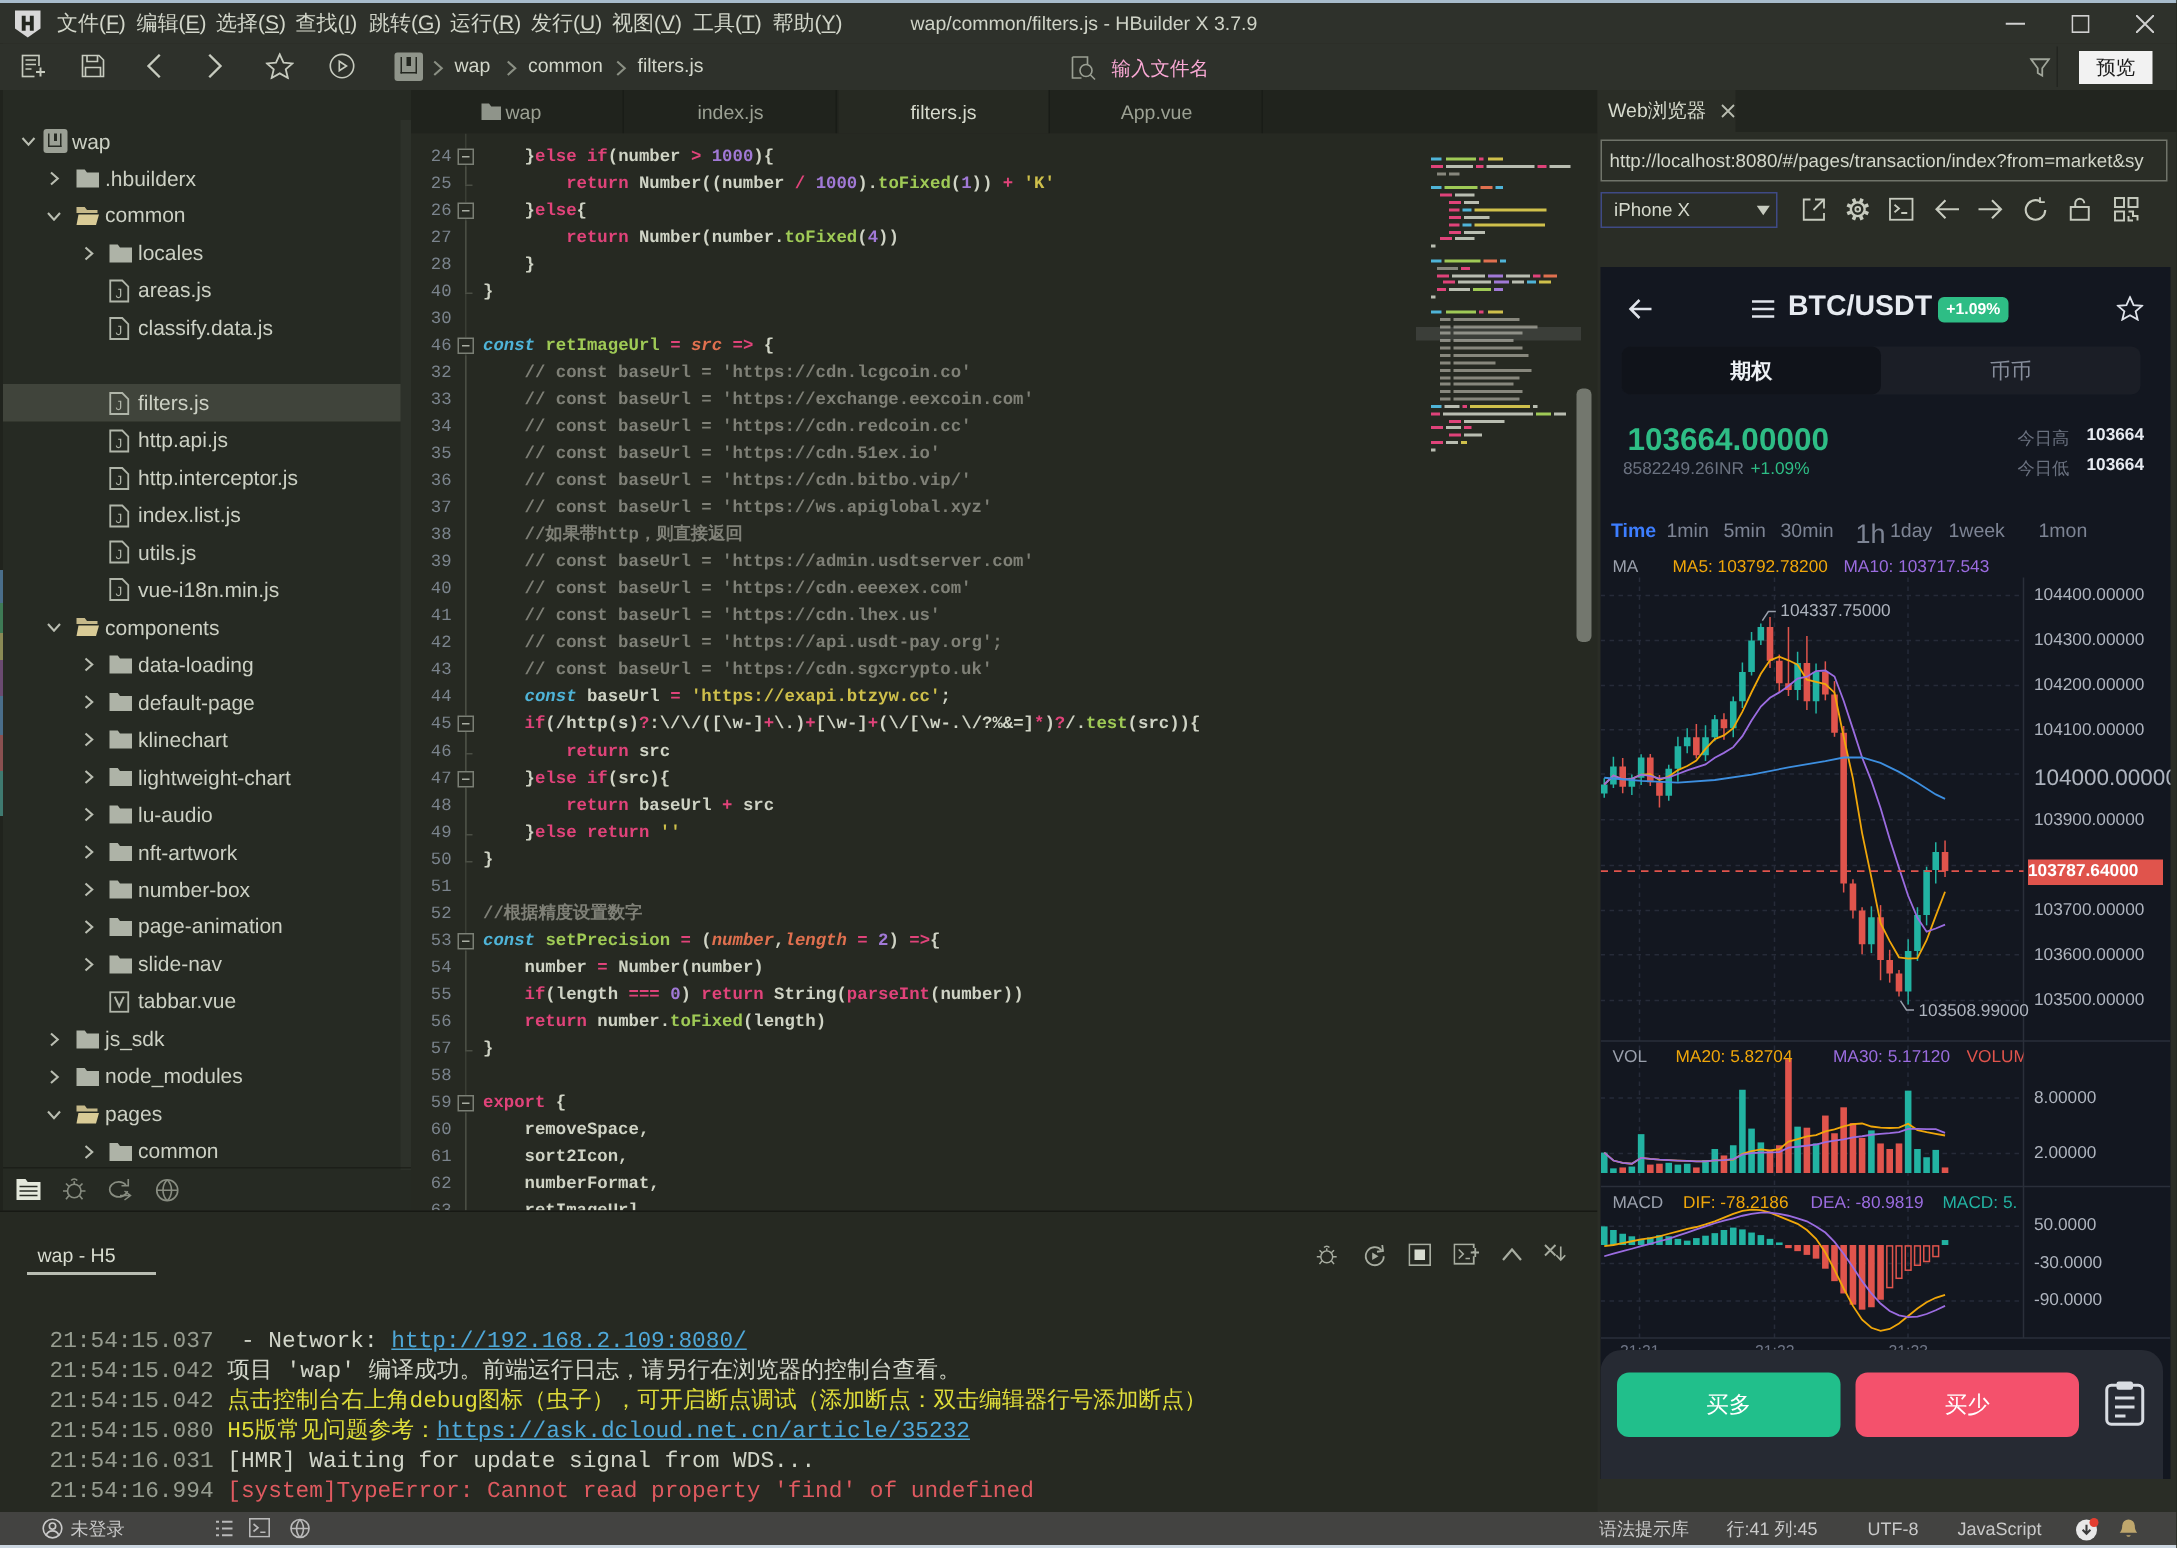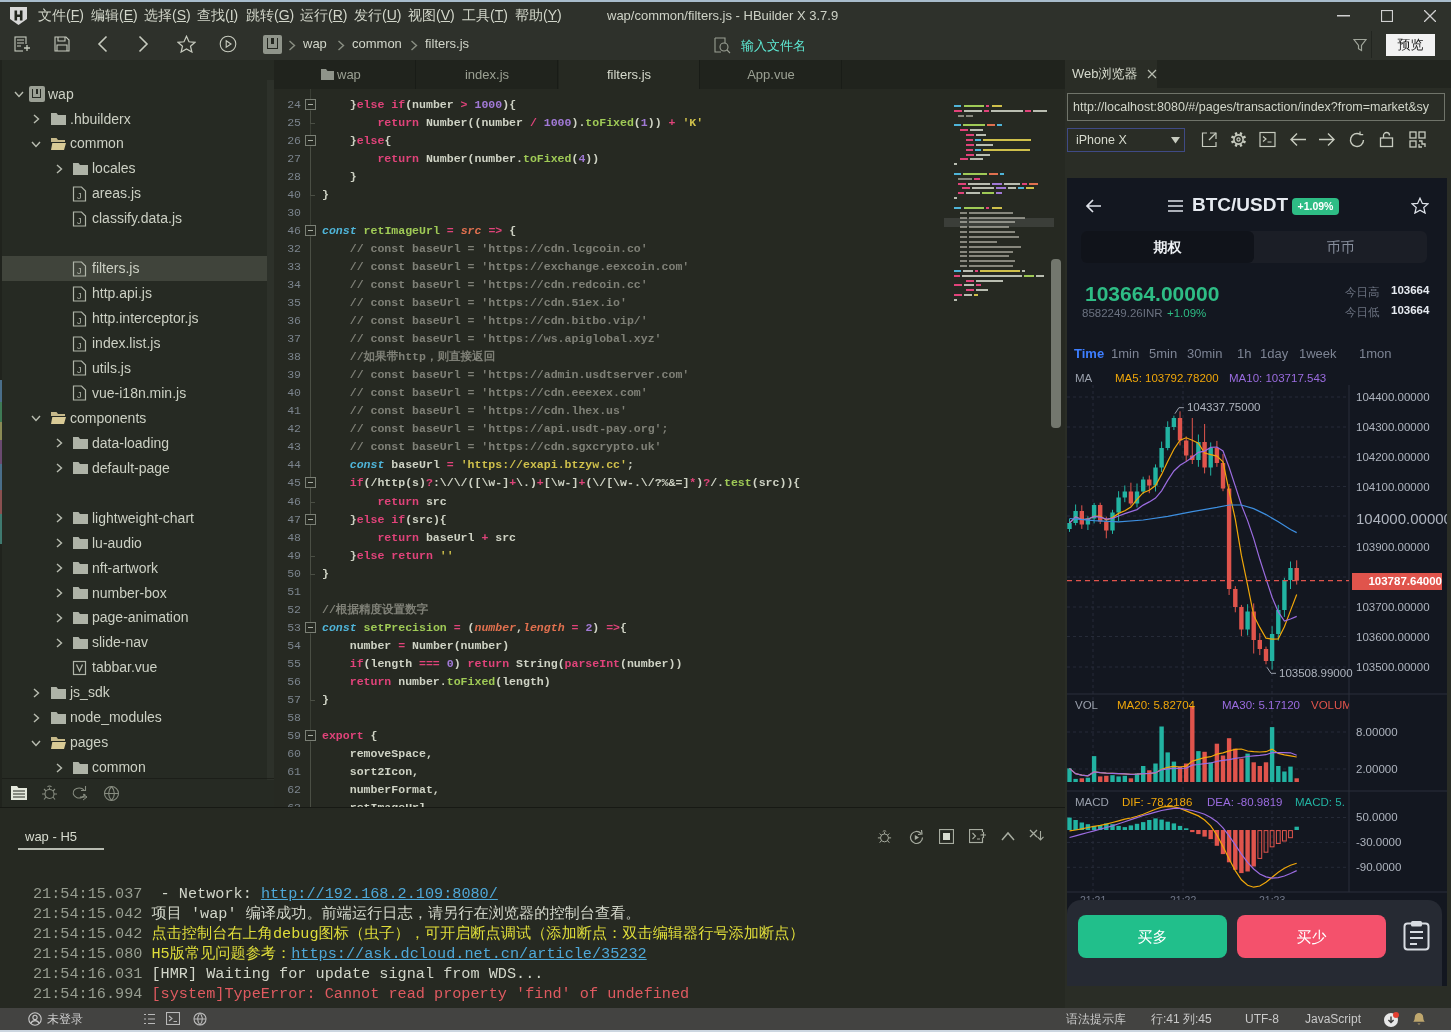--- a/index.html
+++ b/index.html
@@ -132,21 +132,21 @@
   <svg class="abs" style="left:410px;top:11px" width="8" height="11" viewBox="0 0 8 11" fill="none" stroke="#8a8f83" stroke-width="1.4">
         <path d="M1.5 1 L6.5 5.5 L1.5 10"></path>
       </svg>
   <div class="abs" style="left:425px;top:7px;color:#d2d6ca;font-size:13px">filters.js</div>
   <svg class="abs" style="left:714px;top:8px" width="17" height="17" viewBox="0 0 17 17" fill="none" stroke="#9a9f93" stroke-width="1.1">
         <path d="M1 1 h10 v5"></path>
         <path d="M1 1 v14 h6"></path>
         <circle cx="10" cy="10" r="4"></circle>
         <path d="M13 13 L16 16"></path>
       </svg>
-  <div class="abs" style="left:741px;top:8px;color:#5eead4;font-size:13px">输入文件名</div>
+  <div class="abs" style="left:741px;top:8px;color:#f9a8d4;font-size:13px">输入文件名</div>
   <svg class="abs" style="left:1353px;top:9px" width="14" height="14" viewBox="0 0 14 14" fill="none" stroke="#a0a59a" stroke-width="1.2">
         <path d="M1 1.5 h12 L8.5 7.5 v5 l-3 -1.8 v-3.2 Z"></path>
       </svg>
   <div class="abs" style="left:1371px;top:2px;width:1px;height:27px;background:#222520"></div>
   <div class="abs" style="left:1386px;top:4.5px;width:49px;height:22px;background:#f2f2f2;color:#1b1b1b;font-size:13px;text-align:center;line-height:22px">预览</div>
 </div>
 <div id="sidebar" class="abs">
 <div class="trow" style="top:21.5px">
         <svg class="abs" style="left:12px;top:7.5px" width="10" height="10" viewBox="0 0 10 10" fill="none" stroke="#b9bdb1" stroke-width="1.4">
           <path d="M1 3 L5 7.5 L9 3"></path>
@@ -261,20 +261,29 @@
         <div class="lbl" style="left:90px">data-loading</div>
       </div>
 <div class="trow" style="top:395.8px">
         <svg class="abs" style="left:52px;top:7.5px" width="10" height="10" viewBox="0 0 10 10" fill="none" stroke="#b9bdb1" stroke-width="1.4">
           <path d="M3 1 L7.5 5 L3 9"></path>
         </svg>
         <svg class="abs" style="left:70px;top:4.5px" width="17" height="15" viewBox="0 0 17 15">
           <path d="M1 2 h5.5 l1.5 2 H16 v10 H1 Z" fill="#aeb3a7"></path>
         </svg>
         <div class="lbl" style="left:90px">default-page</div>
+      </div>
+<div class="trow" style="top:420.7px">
+        <svg class="abs" style="left:52px;top:7.5px" width="10" height="10" viewBox="0 0 10 10" fill="none" stroke="#b9bdb1" stroke-width="1.4">
+          <path d="M3 1 L7.5 5 L3 9"></path>
+        </svg>
+        <svg class="abs" style="left:70px;top:4.5px" width="17" height="15" viewBox="0 0 17 15">
+          <path d="M1 2 h5.5 l1.5 2 H16 v10 H1 Z" fill="#aeb3a7"></path>
+        </svg>
+        <div class="lbl" style="left:90px">klinechart</div>
       </div>
 <div class="trow" style="top:445.6px">
         <svg class="abs" style="left:52px;top:7.5px" width="10" height="10" viewBox="0 0 10 10" fill="none" stroke="#b9bdb1" stroke-width="1.4">
           <path d="M3 1 L7.5 5 L3 9"></path>
         </svg>
         <svg class="abs" style="left:70px;top:4.5px" width="17" height="15" viewBox="0 0 17 15">
           <path d="M1 2 h5.5 l1.5 2 H16 v10 H1 Z" fill="#aeb3a7"></path>
         </svg>
         <div class="lbl" style="left:90px">lightweight-chart</div>
       </div>
@@ -858,34 +867,34 @@
 <div class="abs" style="left:15px;top:129px;color:#6b7280;font-size:11.5px">8582249.26INR</div>
 <div class="abs" style="left:100px;top:129px;color:#2ebd85;font-size:11.5px">+1.09%</div>
 <div class="abs" style="left:278px;top:107px;color:#6b7280;font-size:11.5px">今日高</div>
 <div class="abs" style="left:324px;top:106px;color:#e6eaf0;font-size:11.5px;font-weight:bold">103664</div>
 <div class="abs" style="left:278px;top:127px;color:#6b7280;font-size:11.5px">今日低</div>
 <div class="abs" style="left:324px;top:126px;color:#e6eaf0;font-size:11.5px;font-weight:bold">103664</div>
 <div class="abs" style="left:7px;top:168px;color:#3d7eff;font-size:13px;font-weight:bold">Time</div>
 <div class="abs" style="left:44px;top:168px;color:#7d8494;font-size:13px">1min</div>
 <div class="abs" style="left:82px;top:168px;color:#7d8494;font-size:13px">5min</div>
 <div class="abs" style="left:120px;top:168px;color:#7d8494;font-size:13px">30min</div>
-<div class="abs" style="left:170px;top:168px;color:#7d8494;font-size:13px">1h</div>
+<div class="abs" style="left:170px;top:168px;color:#7d8494;font-size:18px">1h</div>
 <div class="abs" style="left:193px;top:168px;color:#7d8494;font-size:13px">1day</div>
 <div class="abs" style="left:232px;top:168px;color:#7d8494;font-size:13px">1week</div>
 <div class="abs" style="left:292px;top:168px;color:#7d8494;font-size:13px">1mon</div>
 <div class="abs" style="left:8px;top:194px;color:#9aa0ac;font-size:11.5px">MA</div>
 <div class="abs" style="left:48px;top:194px;color:#f0a70a;font-size:11.5px">MA5: 103792.78200</div>
 <div class="abs" style="left:162px;top:194px;width:120px;overflow:hidden;color:#9b6ce0;font-size:11.5px;white-space:nowrap">MA10: 103717.543</div>
 <div class="abs" style="left:289px;top:213px;color:#aeb4be;font-size:11.5px">104400.00000</div>
 <div class="abs" style="left:289px;top:243px;color:#aeb4be;font-size:11.5px">104300.00000</div>
 <div class="abs" style="left:289px;top:273px;color:#aeb4be;font-size:11.5px">104200.00000</div>
 <div class="abs" style="left:289px;top:302.5px;color:#aeb4be;font-size:11.5px">104100.00000</div>
 <div class="abs" style="left:289px;top:332px;color:#aeb4be;font-size:15px">104000.00000</div>
 <div class="abs" style="left:289px;top:362.5px;color:#aeb4be;font-size:11.5px">103900.00000</div>
-<div class="abs" style="left:285px;top:394.5px;width:90px;height:17px;background:#e0544c;color:#fff;font-size:11.5px;font-weight:bold;text-align:right;line-height:17px">103787.64000</div>
+<div class="abs" style="left:285px;top:394.5px;width:90px;height:17px;background:#e0544c;color:#fff;font-size:11.5px;font-weight:bold;text-align:left;line-height:17px">103787.64000</div>
 <div class="abs" style="left:289px;top:423px;color:#aeb4be;font-size:11.5px">103700.00000</div>
 <div class="abs" style="left:289px;top:452.5px;color:#aeb4be;font-size:11.5px">103600.00000</div>
 <div class="abs" style="left:289px;top:483px;color:#aeb4be;font-size:11.5px">103500.00000</div>
 <div class="abs" style="left:8px;top:521px;color:#9aa0ac;font-size:11.5px">VOL</div>
 <div class="abs" style="left:50px;top:521px;color:#f0a70a;font-size:11.5px">MA20: 5.82704</div>
 <div class="abs" style="left:155px;top:521px;color:#9b6ce0;font-size:11.5px">MA30: 5.17120</div>
 <div class="abs" style="left:244px;top:521px;width:38px;overflow:hidden;color:#e0544c;font-size:11.5px;white-space:nowrap">VOLUME: 0.94642</div>
 <div class="abs" style="left:289px;top:548px;color:#aeb4be;font-size:11.5px">8.00000</div>
 <div class="abs" style="left:289px;top:585px;color:#aeb4be;font-size:11.5px">2.00000</div>
 <div class="abs" style="left:8px;top:618px;color:#9aa0ac;font-size:11.5px">MACD</div>

